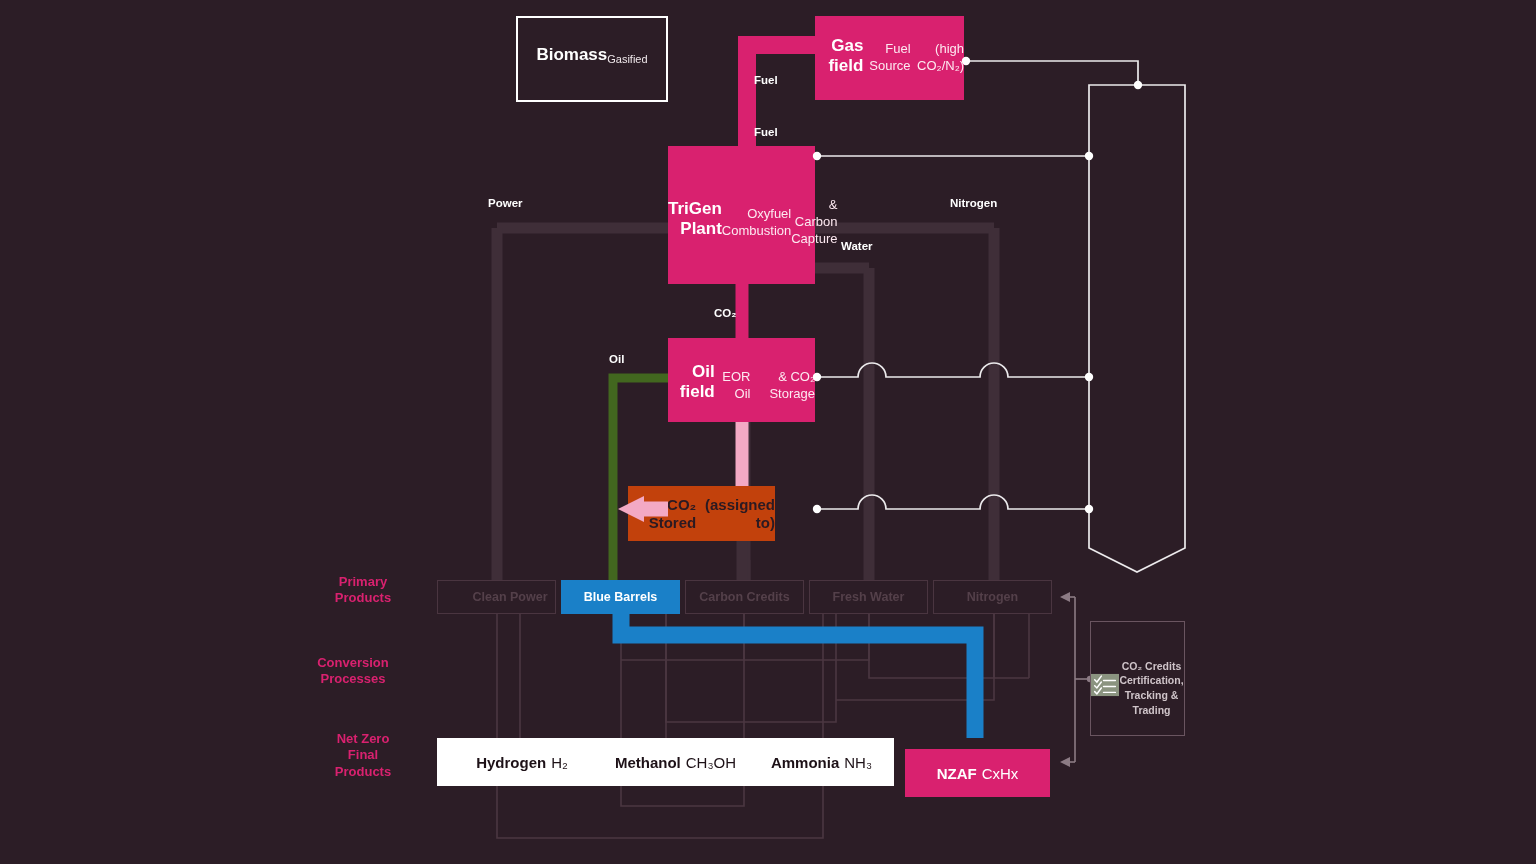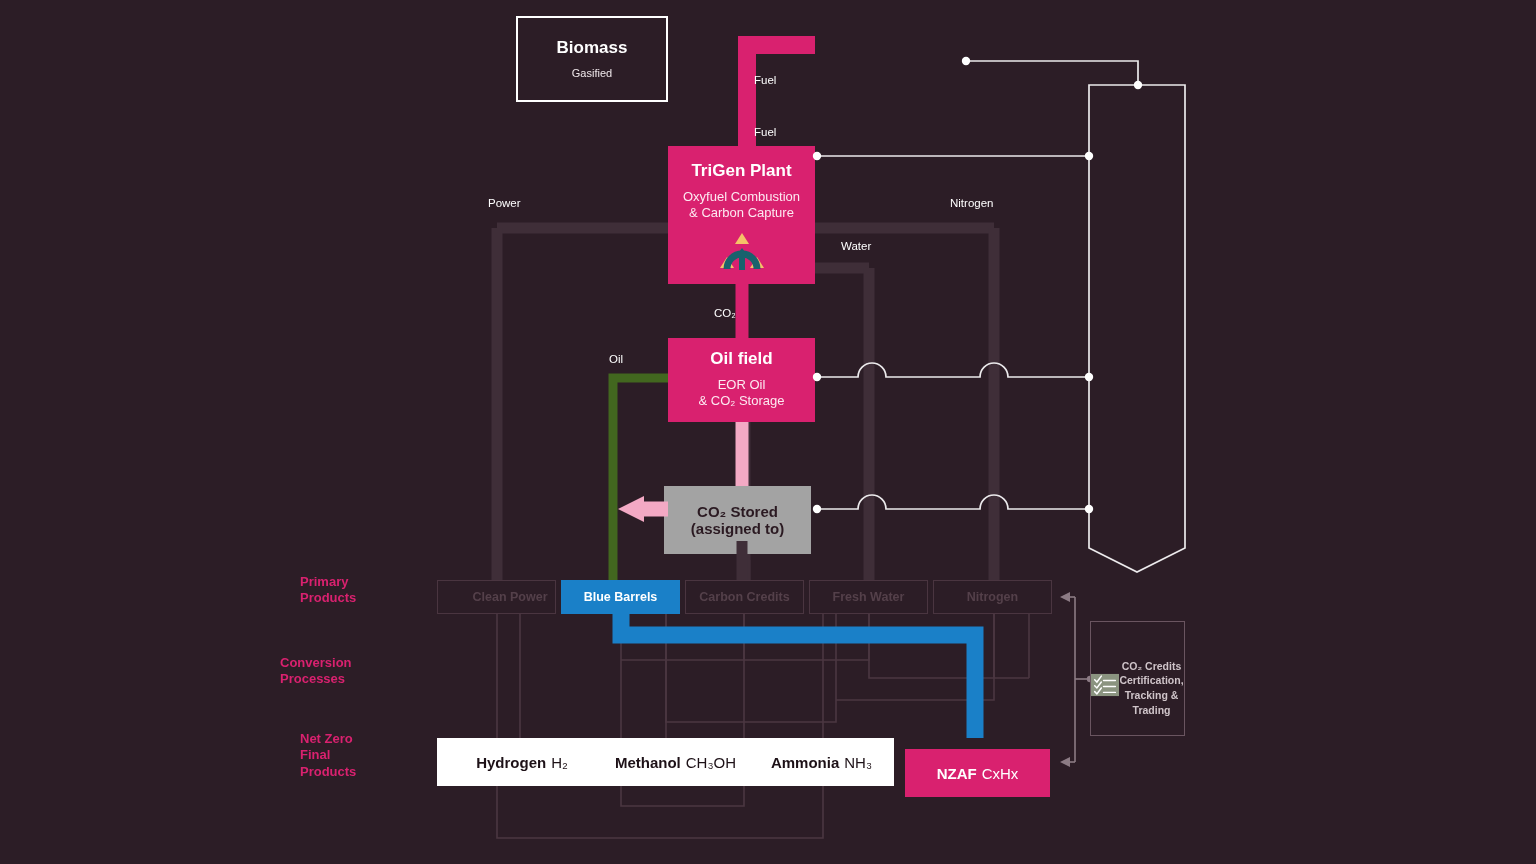--- a/index.html
+++ b/index.html
@@ -1,21 +1,21 @@
 <!DOCTYPE html>
 <html><head>
 <meta charset="utf-8">
 <style>
   html,body{margin:0;padding:0;background:#2c1d26;}
   body{width:1536px;height:864px;overflow:hidden;font-family:"Liberation Sans",sans-serif;}
   #stage{position:relative;width:1536px;height:864px;background:#2c1d26;}
   svg.layer{position:absolute;left:0;top:0;width:1536px;height:864px;overflow:visible;}
 
   
-  .node{position:absolute;box-sizing:border-box;display:flex;flex-direction:column;
+  .node{position:absolute;box-sizing:border-box;display:flex;flex-direction:row;
         align-items:center;justify-content:center;text-align:right;}
   .node .title{font-weight:bold;line-height:1.15;}
   .node .sub{line-height:1.3;}
 
   .n-biomass{left:516px;top:16px;width:152px;height:86px;border:2px solid #ffffff;color:#fff;}
   .n-biomass .title{font-size:17px;margin-bottom:9px;}
   .n-biomass .sub{font-size:11px;color:#efe7ea;}
 
   .n-gas{left:815px;top:16px;width:149px;height:84px;background:#d9216f;color:#fff;}
   .n-gas .title{font-size:17px;margin-bottom:5px;}
@@ -24,44 +24,44 @@
   .n-trigen{left:668px;top:146px;width:147px;height:138px;background:#d9216f;color:#fff;
             justify-content:flex-start;padding-top:15px;}
   .n-trigen .title{font-size:17px;margin-bottom:8px;}
   .n-trigen .sub{font-size:13px;color:#fde9f1;}
 
   .n-oilfield{left:668px;top:338px;width:147px;height:84px;background:#d9216f;color:#fff;
               justify-content:flex-start;padding-top:11px;}
   .n-oilfield .title{font-size:17px;margin-bottom:8px;}
   .n-oilfield .sub{font-size:13px;color:#fde9f1;}
 
-  .n-co2stored{left:664px;top:486px;width:147px;height:68px;background:#a3a3a3;color:#2b1a22;}
+  .n-co2stored{left:628px;top:486px;width:147px;height:55px;background:#c2410c;color:#2b1a22;}
   .n-co2stored .title{font-size:15px;}
 
   .trigen-icon{margin-top:8px;}
 
   
   .chip{position:absolute;box-sizing:border-box;display:flex;align-items:center;
         justify-content:center;height:34px;font-size:12.5px;font-weight:bold;}
   .chip.dim{border:1px solid #4a3540;color:#54404a;background:transparent;}
   .chip.blue{background:#1a80c8;color:#fff;border:none;}
 
   
   .fbox{position:absolute;box-sizing:border-box;display:flex;align-items:center;
         justify-content:center;height:48px;font-size:15px;color:#1d1117;background:#fff;}
   .fbox.pink{background:#d9216f;color:#fff;}
   .fbox b{font-weight:bold;}
   .fbox span.f{font-weight:normal;margin-left:5px;}
 
   
   .rowlabel{position:absolute;color:#d9216f;font-size:13px;font-weight:bold;
-            text-align:left;line-height:1.25;}
-
-  
-  .plabel{position:absolute;color:#ffffff;font-size:11.5px;font-weight:normal;}
+            text-align:center;line-height:1.25;}
+
+  
+  .plabel{position:absolute;color:#ffffff;font-size:11.5px;font-weight:bold;}
 
   
   .dt-text{position:absolute;left:1084px;top:284px;width:108px;text-align:center;
            color:#b3a5ab;font-size:11.5px;font-weight:bold;line-height:1.42;}
 
   
   .credits{position:absolute;left:1090px;top:621px;width:95px;height:115px;
            box-sizing:border-box;border:1px solid #6a5560;display:flex;flex-direction:row;
            align-items:center;justify-content:flex-start;padding-top:12px;}
   .credits .ctext{color:#cfc4c9;font-size:10.5px;font-weight:bold;line-height:1.4;
@@ -102,20 +102,25 @@
       <path d="M994,614 L994,700 L836,700"></path>
       <path d="M1029,678 L1029,614"></path>
     </g>
   </svg>
 
   <div class="node n-biomass">
     <div class="title">Biomass</div>
     <div class="sub">Gasified</div>
   </div>
 
+  <div class="node n-gas">
+    <div class="title">Gas field</div>
+    <div class="sub">Fuel Source</div>
+    <div class="sub">(high CO₂/N₂)</div>
+  </div>
 
   <div class="node n-trigen">
     <div class="title">TriGen Plant</div>
     <div class="sub">Oxyfuel Combustion</div>
     <div class="sub">&amp; Carbon Capture</div>
     <svg class="trigen-icon" width="54" height="44" viewBox="0 0 54 44">
       <path d="M27 3 l7 11 h-14 z" fill="#f5c268"></path>
       <path d="M6 27 l7 11 h-14 z" fill="#f5c268" transform="translate(6,0)"></path>
       <path d="M42 27 l7 11 h-14 z" fill="#f5c268"></path>
       <path d="M12 39 a15 15 0 0 1 30 0" fill="none" stroke="#19626d" stroke-width="7"></path>

